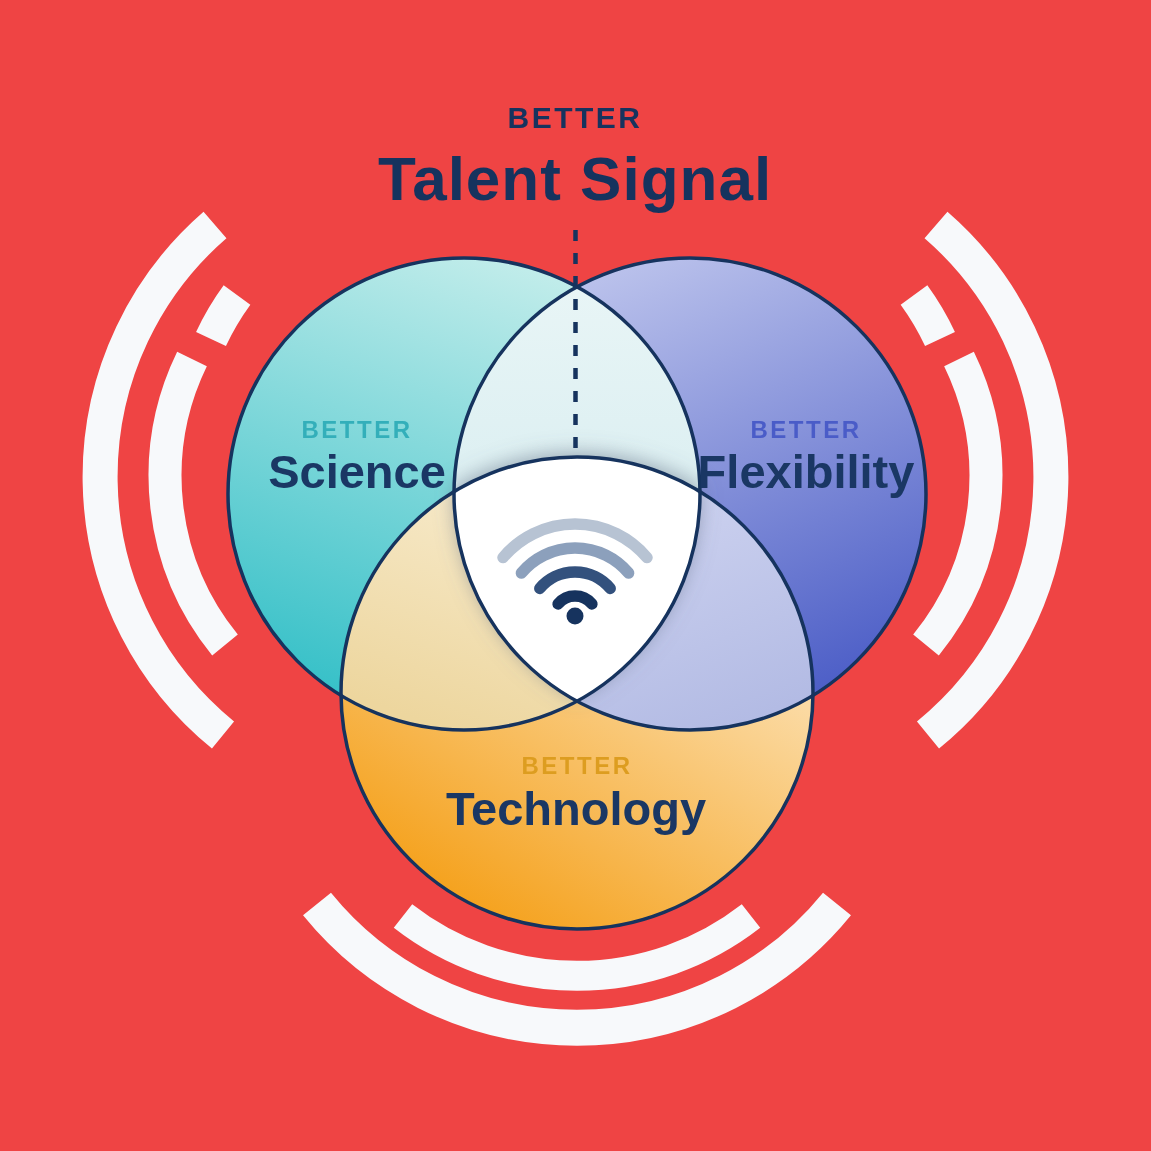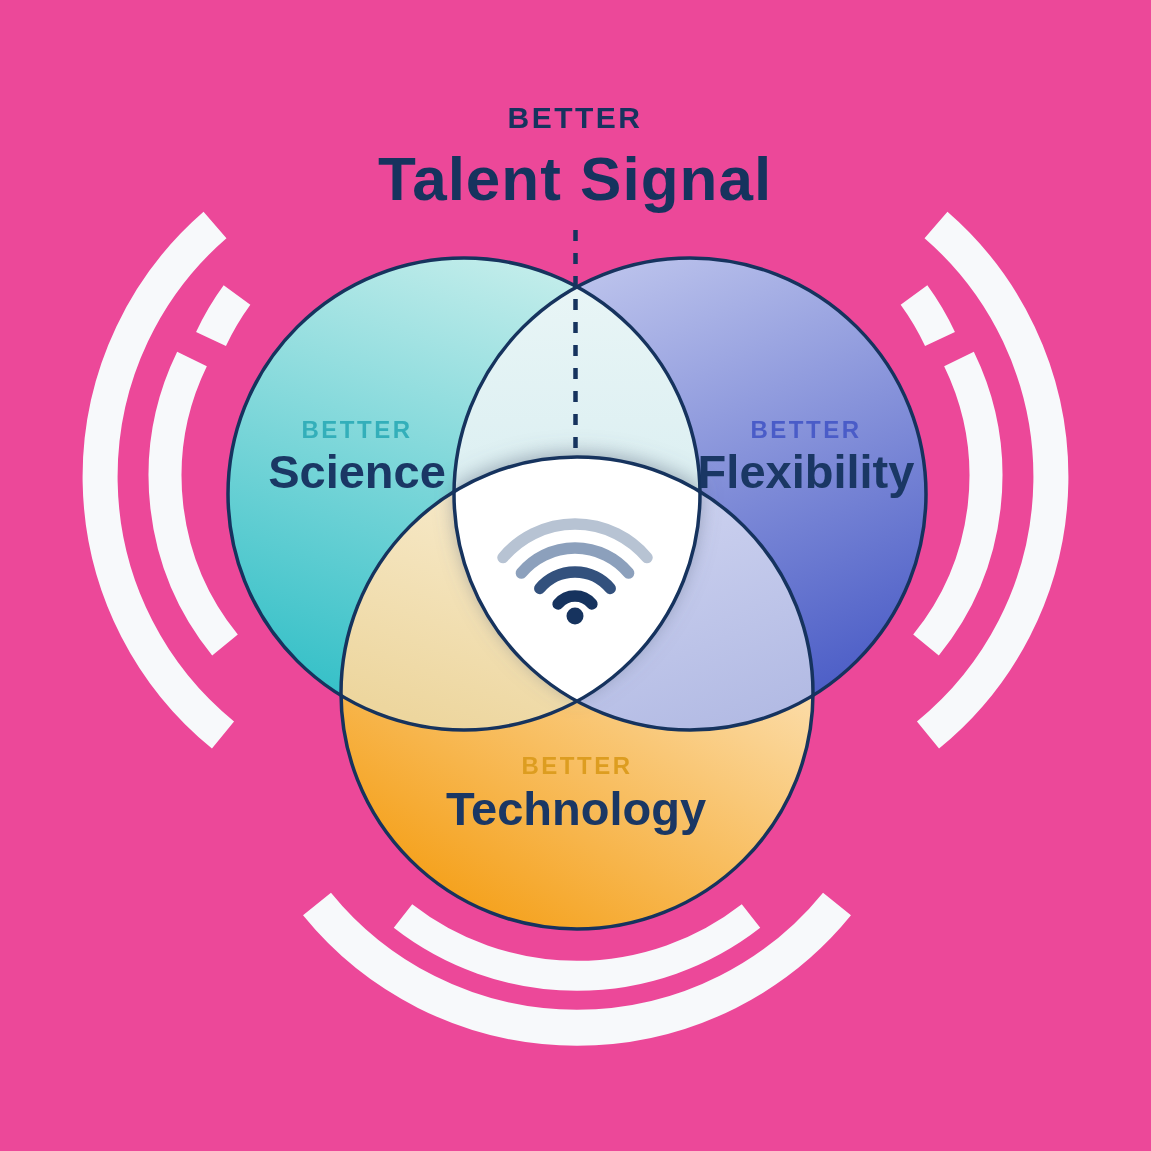--- a/index.html
+++ b/index.html
@@ -8,21 +8,21 @@
     background: #000000;
     width: 1151px;
     height: 1151px;
     overflow: hidden;
     font-family: "Liberation Sans", sans-serif;
   }
   .stage {
     position: relative;
     width: 1151px;
     height: 1151px;
-    background: #ec4899;
+    background: #ef4444;
   }
   svg { display: block; }
   text { font-family: "Liberation Sans", sans-serif; }
   .eyebrow { font-weight: 700; }
   .bigword { font-weight: 600; }
 </style>
 </head>
 <body>
 
 <div class="stage">

